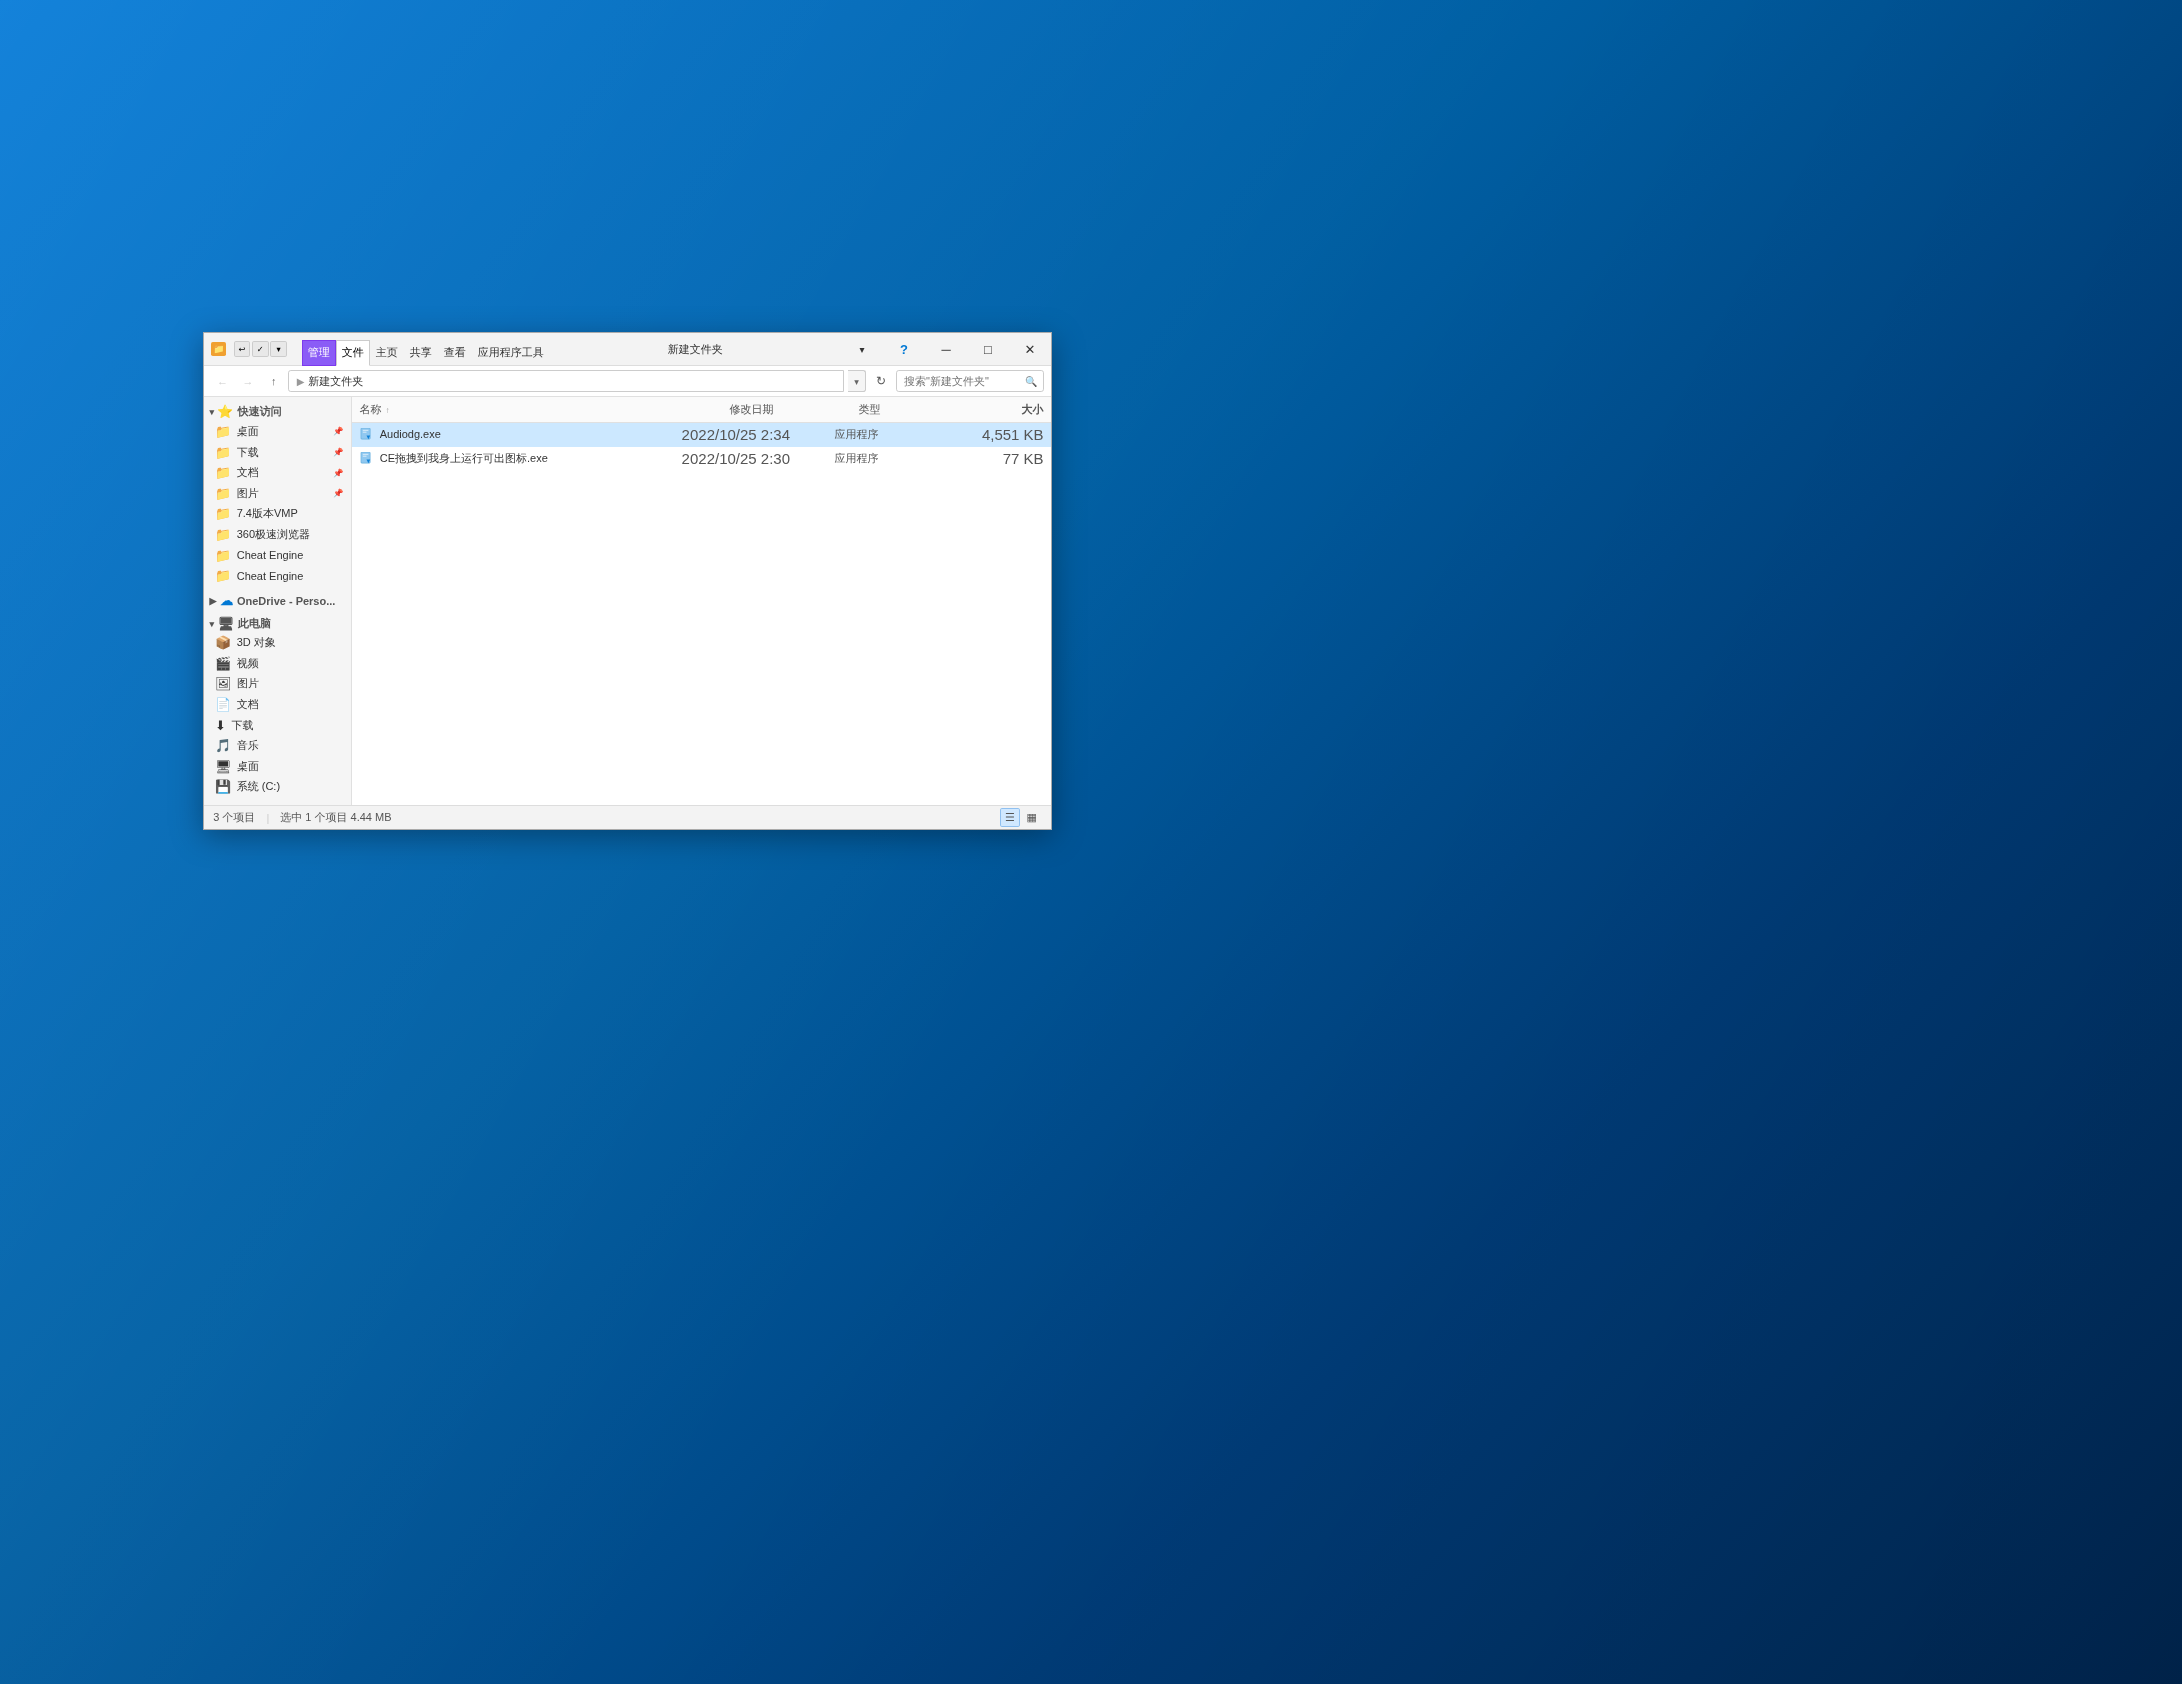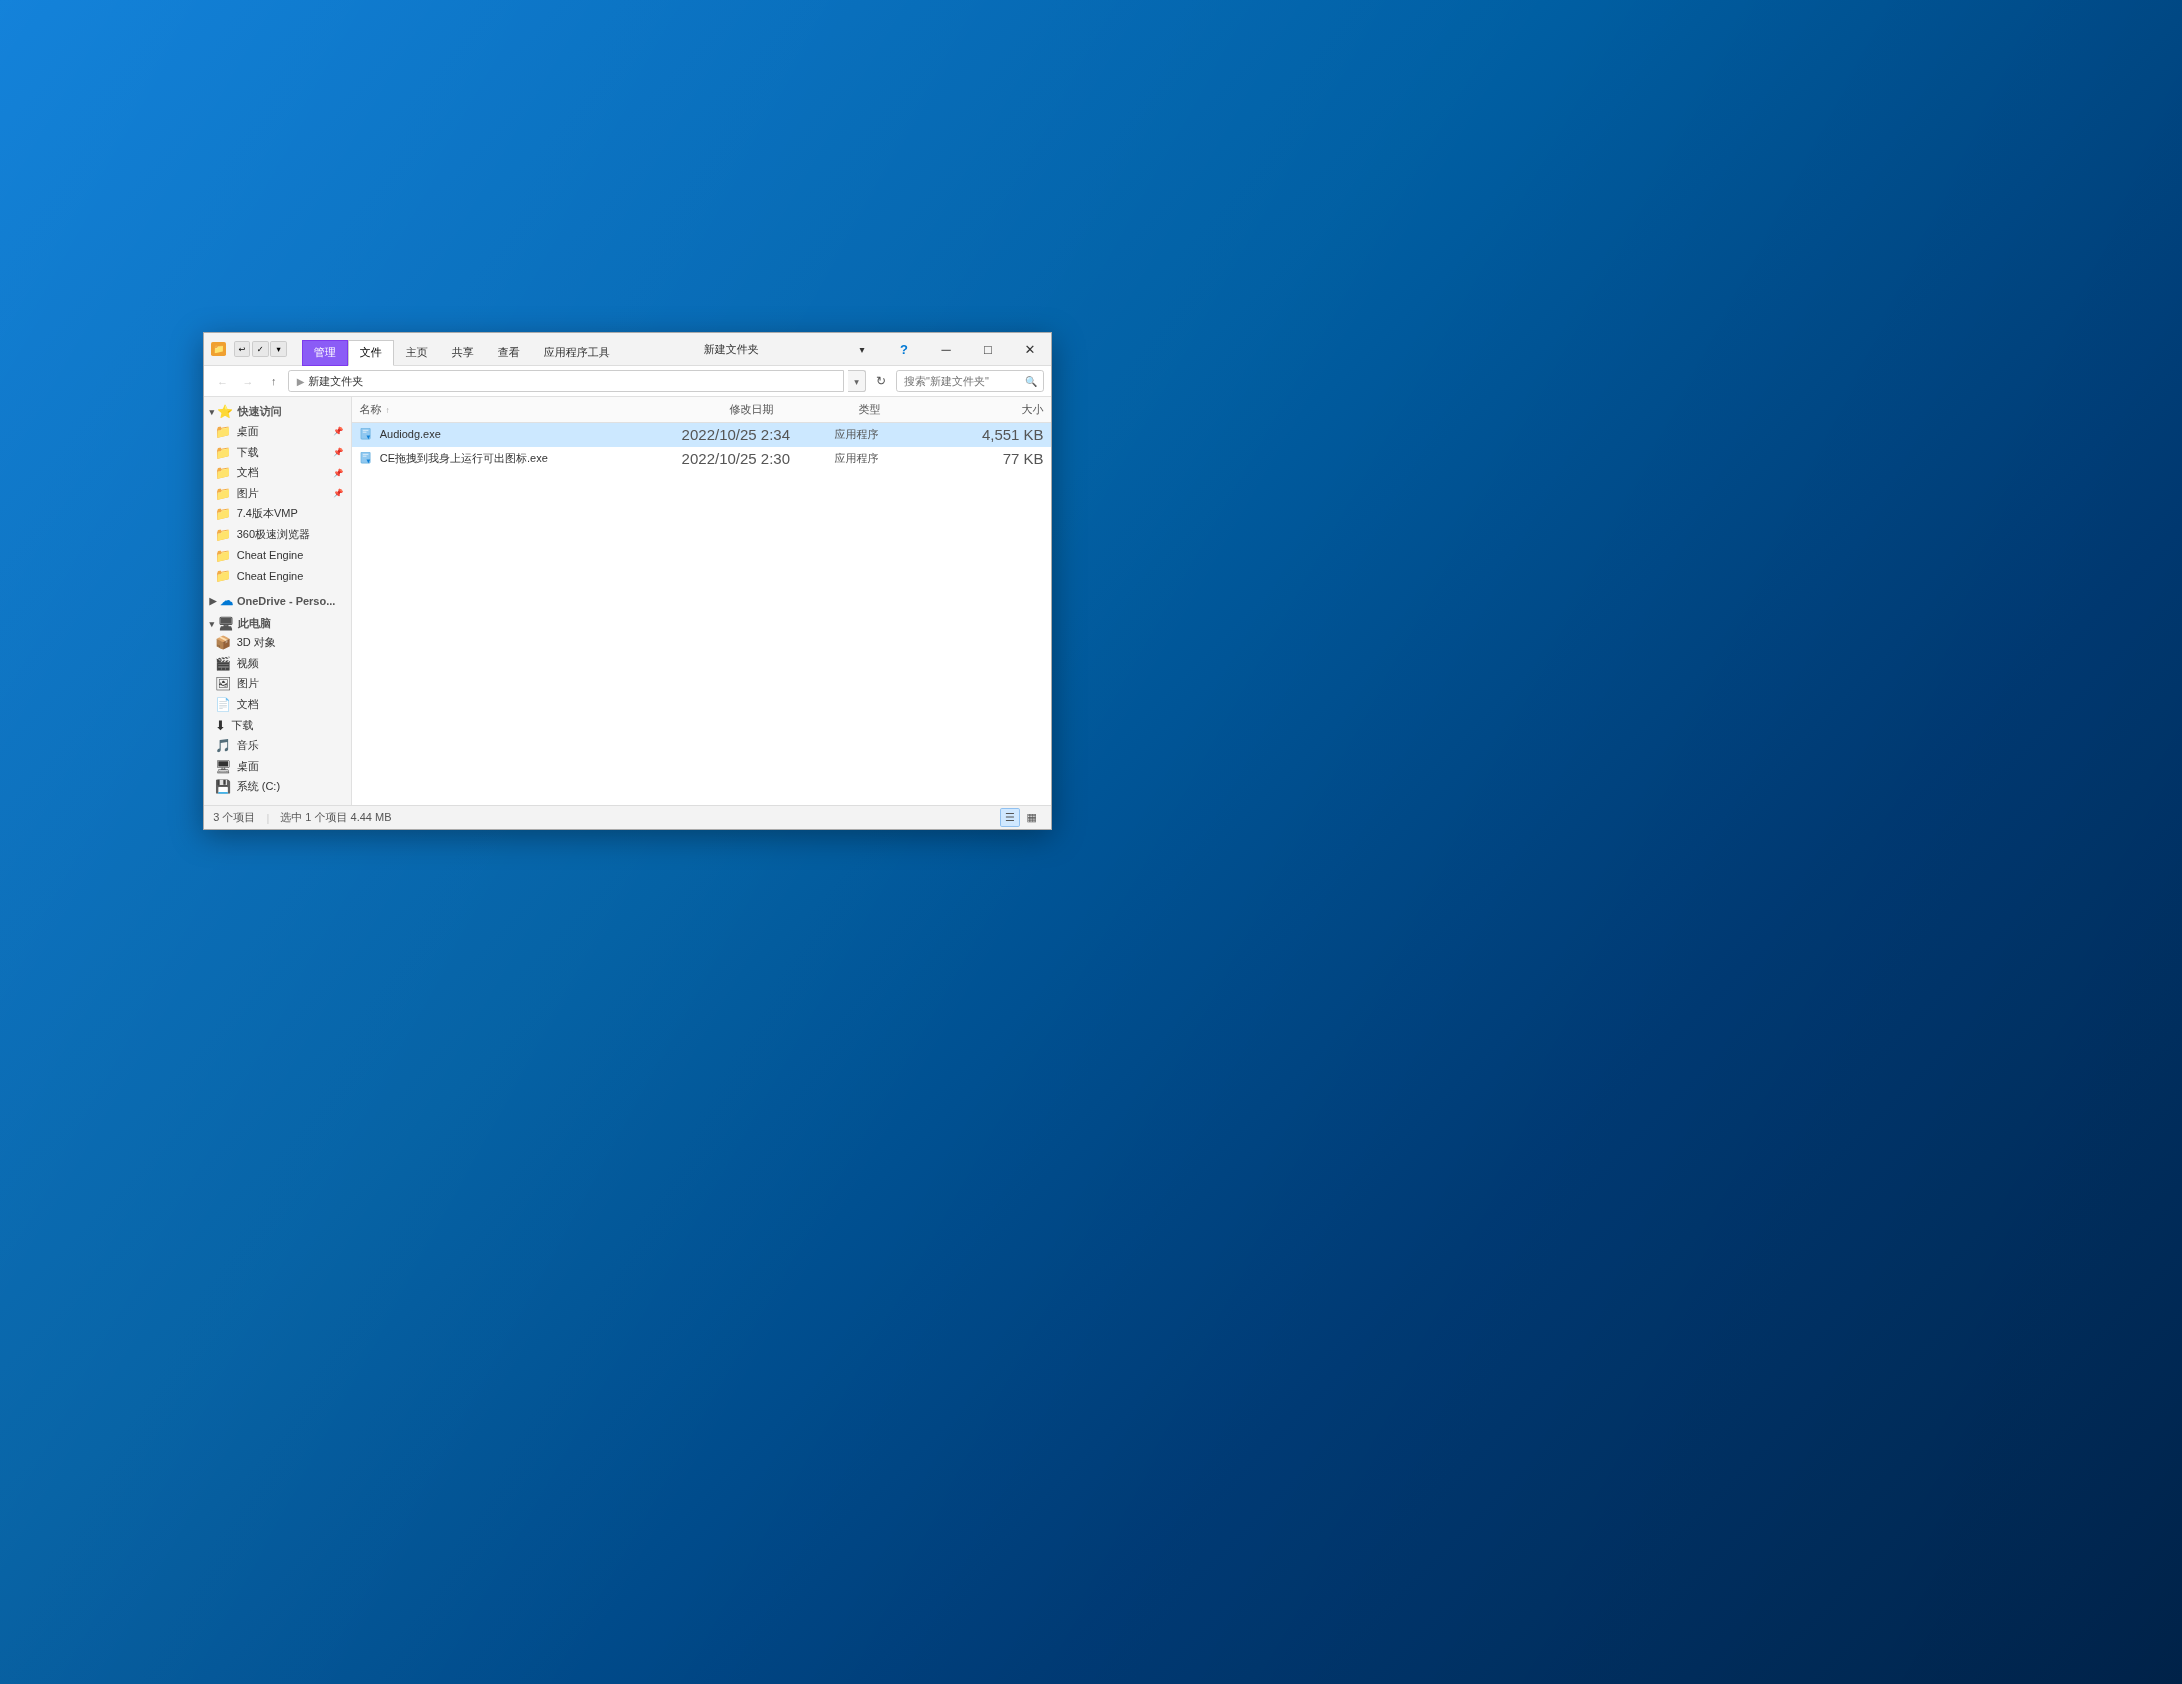--- a/index.html
+++ b/index.html
@@ -79,21 +79,21 @@
       cursor: pointer;
     }
     .title-bar-ribbon-tabs {
       display: flex;
       align-items: flex-end;
       height: 100%;
       margin-left: 7.4px;
       gap: 0;
     }
     .ribbon-tab {
-      padding: 0 11px;
+      padding: 0 5px;
       height: 26px;
       display: flex;
       align-items: center;
       font-size: 11px;
       color: #333;
       cursor: pointer;
       border: 0.9px solid transparent;
       margin-bottom: -0.9px;
     }
     .ribbon-tab.active {
@@ -275,21 +275,21 @@
       display: flex;
       align-items: center;
       height: 26px;
       border-bottom: 0.9px solid #e0e0e0;
       padding: 0 7.4px;
       background: #fafafa;
     }
     .col-name { flex: 2; font-size: 11px; color: #555; display: flex; align-items: center; gap: 4px; cursor: pointer; }
     .col-date { width: 129px; font-size: 11px; color: #555; cursor: pointer; }
     .col-type { width: 111px; font-size: 11px; color: #555; cursor: pointer; }
-    .col-size { width: 74px; font-size: 11px; color: #555; text-align: right; cursor: pointer; }
+    .col-size { width: 74px; font-size: 11px; color: #555; text-align: right; cursor: pointer; font-weight: bold; }
     .sort-arrow { font-size: 8.3px; color: #999; }
 
     .file-row {
       display: flex;
       align-items: center;
       height: 24px;
       padding: 0 7.4px;
       cursor: pointer;
       border-bottom: 0.9px solid transparent;
       gap: 24px;

